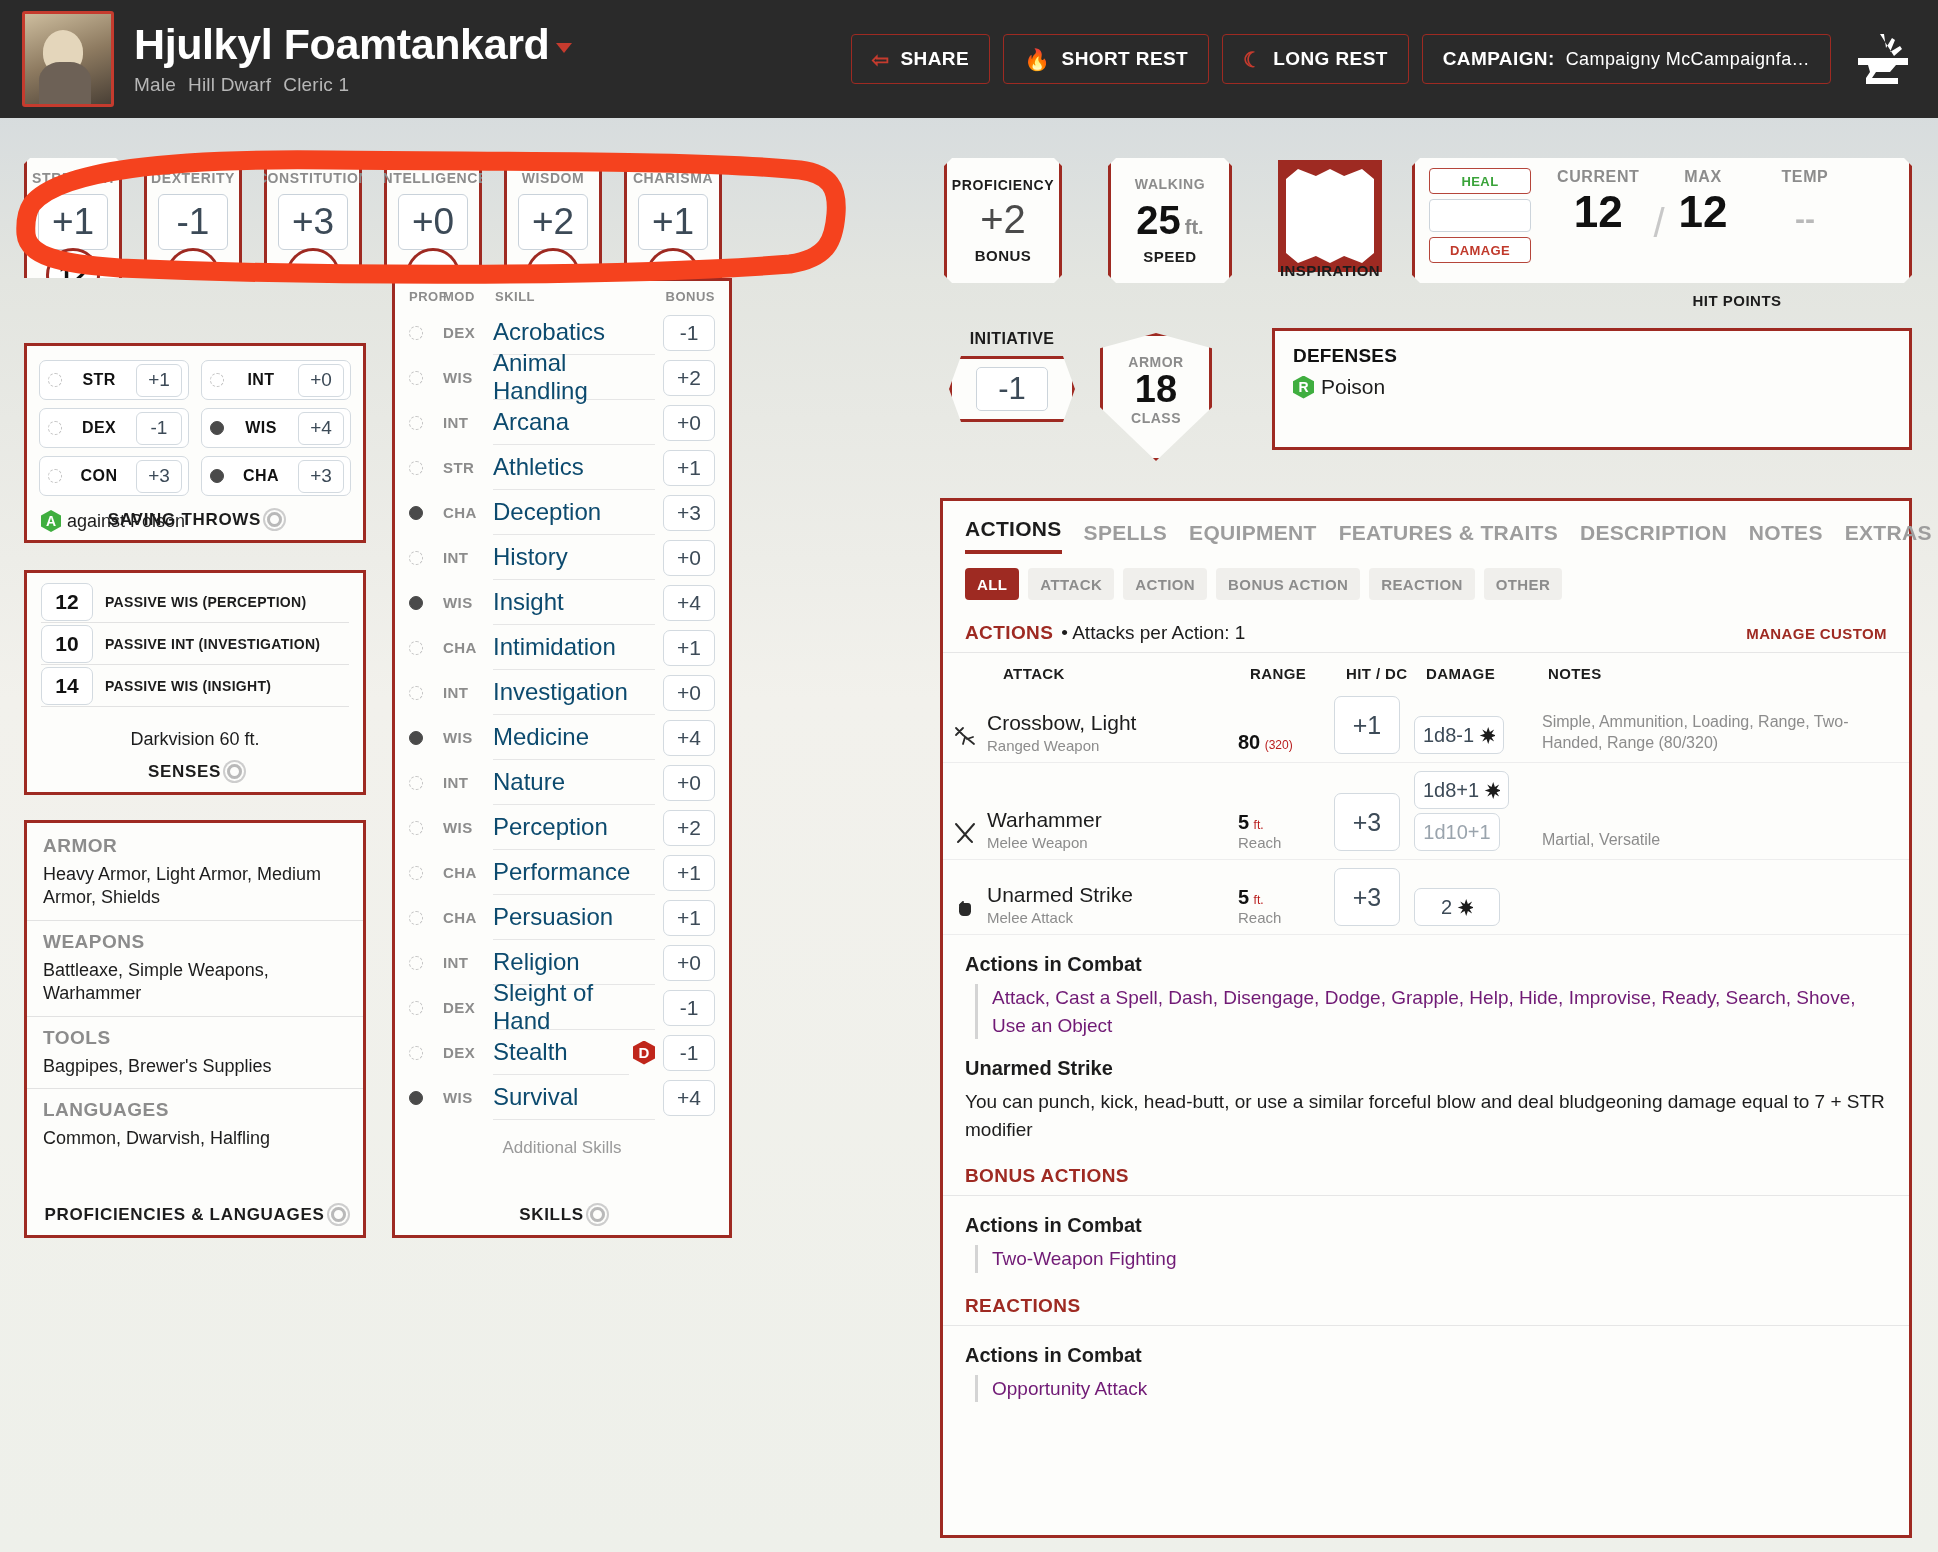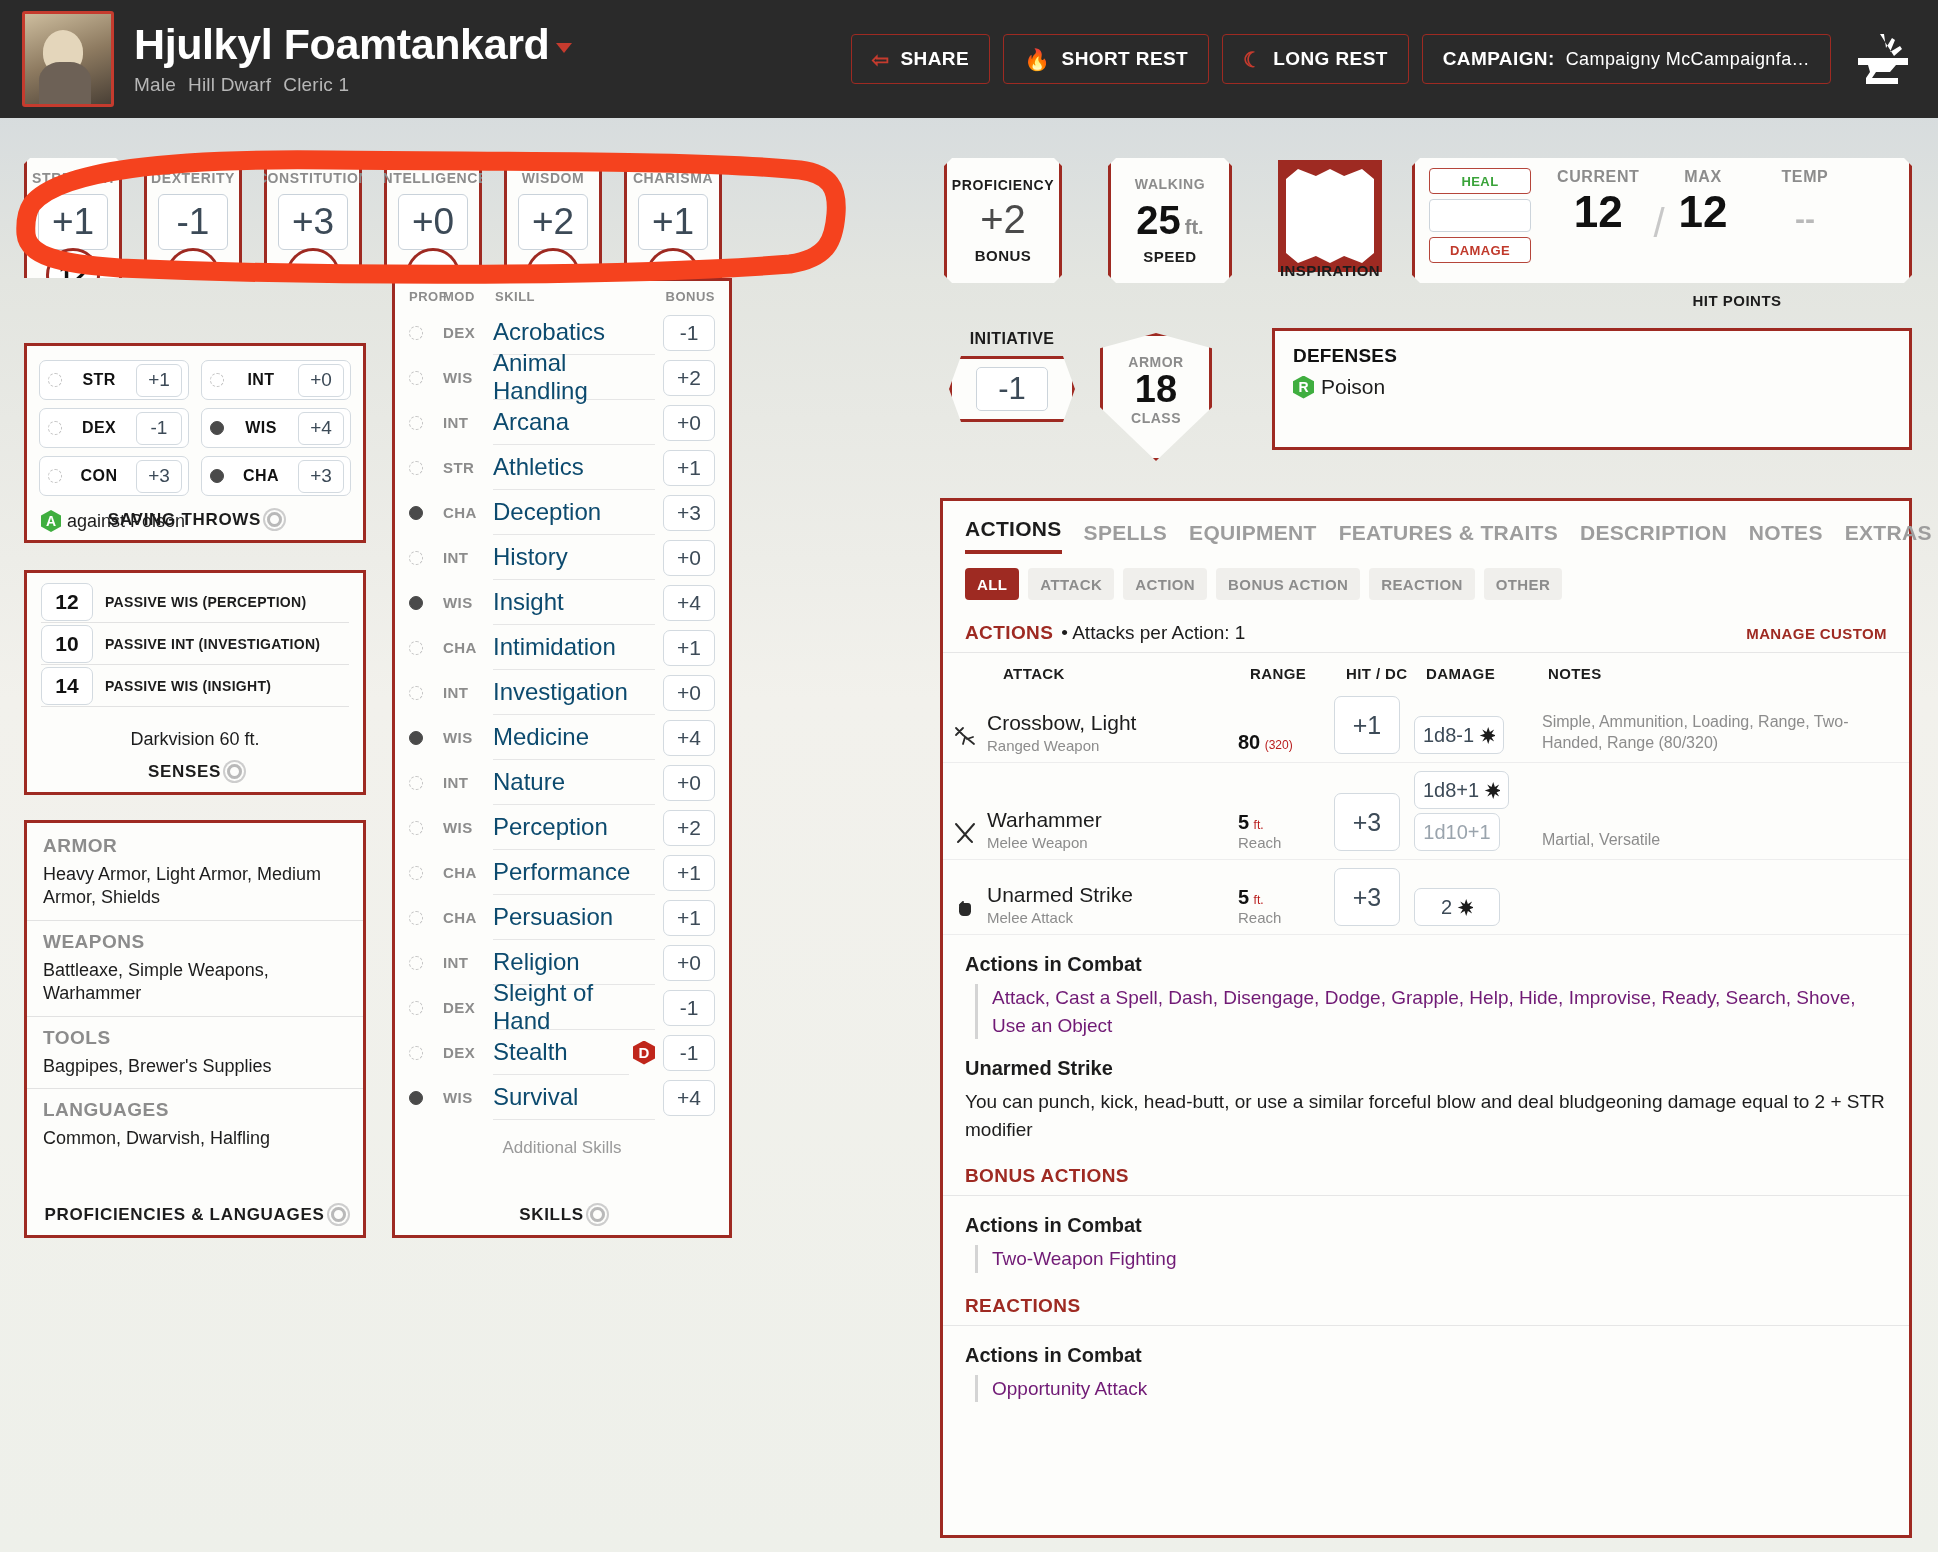--- a/index.html
+++ b/index.html
@@ -713,21 +713,21 @@
               </svg>
             </div>
           </div>
           <div class="atk-notes"></div>
         </div>
       </div>
 
     <div class="blk-title">Actions in Combat</div>
     <div class="blk-quote">Attack,  Cast a Spell,  Dash,  Disengage,  Dodge,  Grapple,  Help,  Hide,  Improvise,  Ready,  Search,  Shove,  Use an Object</div>
     <div class="blk-title">Unarmed Strike</div>
-    <div class="blk-para">You can punch, kick, head-butt, or use a similar forceful blow and deal bludgeoning damage equal to 2 + STR modifier</div>
+    <div class="blk-para">You can punch, kick, head-butt, or use a similar forceful blow and deal bludgeoning damage equal to 7 + STR modifier</div>
 
     <div class="sub-head">BONUS ACTIONS</div>
     <div class="blk-title">Actions in Combat</div>
     <div class="blk-quote">Two-Weapon Fighting</div>
 
     <div class="sub-head">REACTIONS</div>
     <div class="blk-title">Actions in Combat</div>
     <div class="blk-quote">Opportunity Attack</div>
   </div>
 

